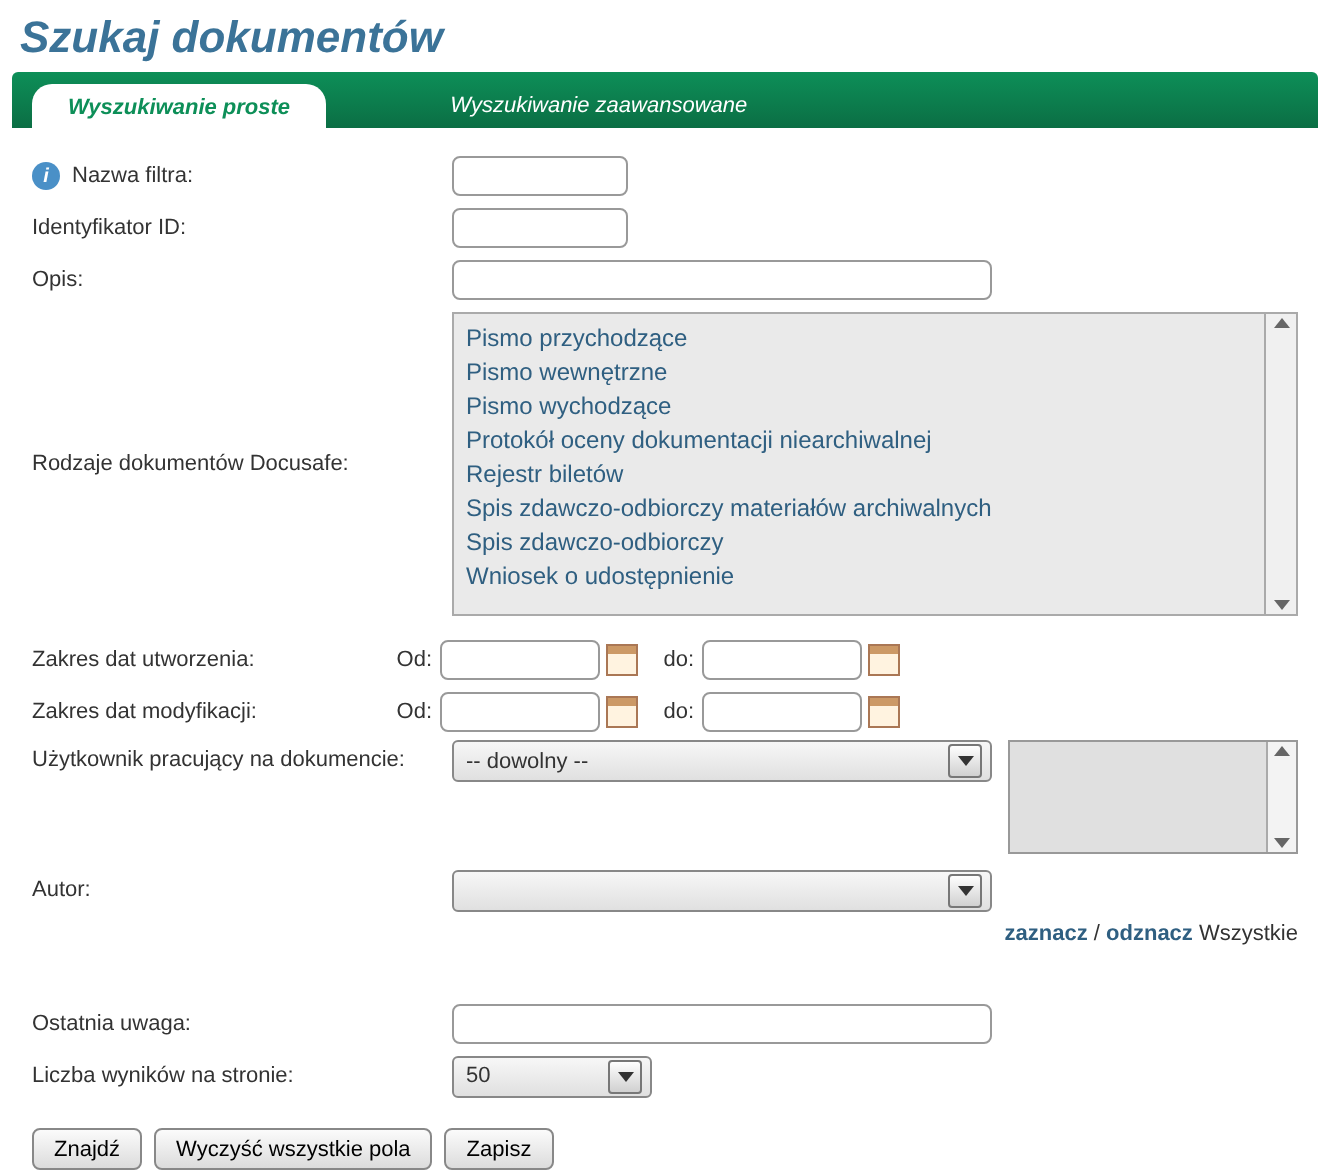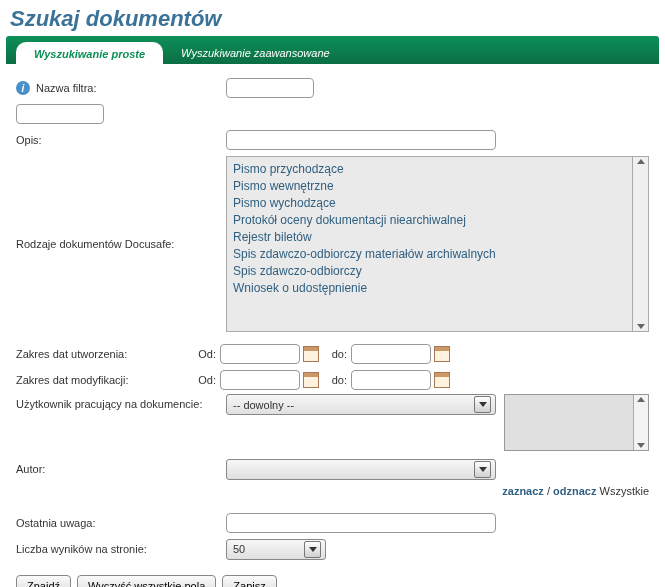--- a/index.html
+++ b/index.html
@@ -23,20 +23,21 @@
   }
   
   .tab-bar {
     background: linear-gradient(#0d8f58, #0b6e44);
     height: 28px;
     display: flex;
     align-items: flex-end;
     padding: 0 10px;
     border-radius: 3px 3px 0 0;
     margin: 0 6px;
+    gap: 44px;
   }
   .tab {
     color: #fff;
     font-size: 11px;
     padding: 6px 18px 5px;
     cursor: pointer;
     font-style: italic;
   }
   .tab.active {
     background: #fff;
@@ -90,21 +91,21 @@
   .date-input  { width: 80px; }
   
   .doc-list-wrap {
     display: flex;
     width: 430px;
   }
   .doc-list {
     flex: 1;
     background: #eaeaea;
     border: 1px solid #aaa;
-    height: 176px;
+    height: 152px;
     overflow: hidden;
     padding: 4px 6px;
     box-sizing: border-box;
     color: #2f5f81;
     font-size: 12px;
     line-height: 17px;
   }
   .doc-list-scroll {
     width: 16px;
     border: 1px solid #aaa;
@@ -186,21 +187,21 @@
     display: flex;
     flex-direction: column;
     justify-content: space-between;
     align-items: center;
     padding: 2px 0;
     margin-left: auto;
   }
   .mark-links {
     text-align: right;
     font-size: 11px;
-    margin: 2px 0 12px;
+    margin: 2px 0 25px;
     width: 432px;
   }
   .mark-links a {
     color: #2f5f81;
     text-decoration: none;
     font-weight: bold;
   }
   
   .btn {
     border: 1px solid #888;
@@ -228,20 +229,21 @@
 
   <div class="form-row">
     <div class="form-label">
       <span class="info-icon">i</span>
       <span>Nazwa filtra:</span>
     </div>
     <input type="text" class="short-input" value="" style="">
   </div>
 
   <div class="form-row">
+    <div class="form-label">Identyfikator ID:</div>
     <input type="text" class="short-input" value="" style="">
   </div>
 
 
   <div class="form-row">
     <div class="form-label">Opis:</div>
     <input type="text" class="wide-input" value="" style="">
   </div>
 
   <div class="form-row" style="align-items:stretch; margin-top:4px;">

